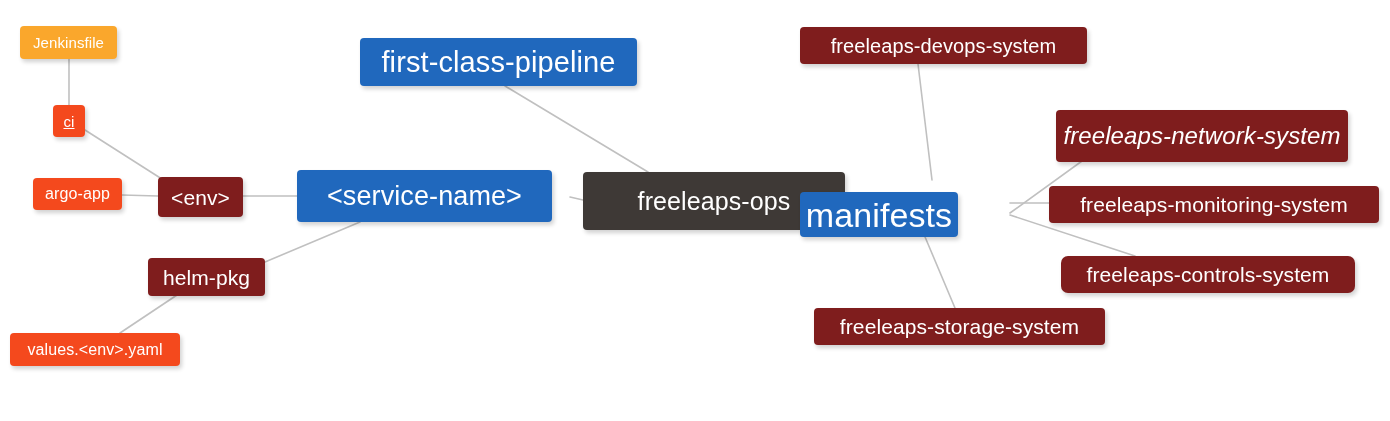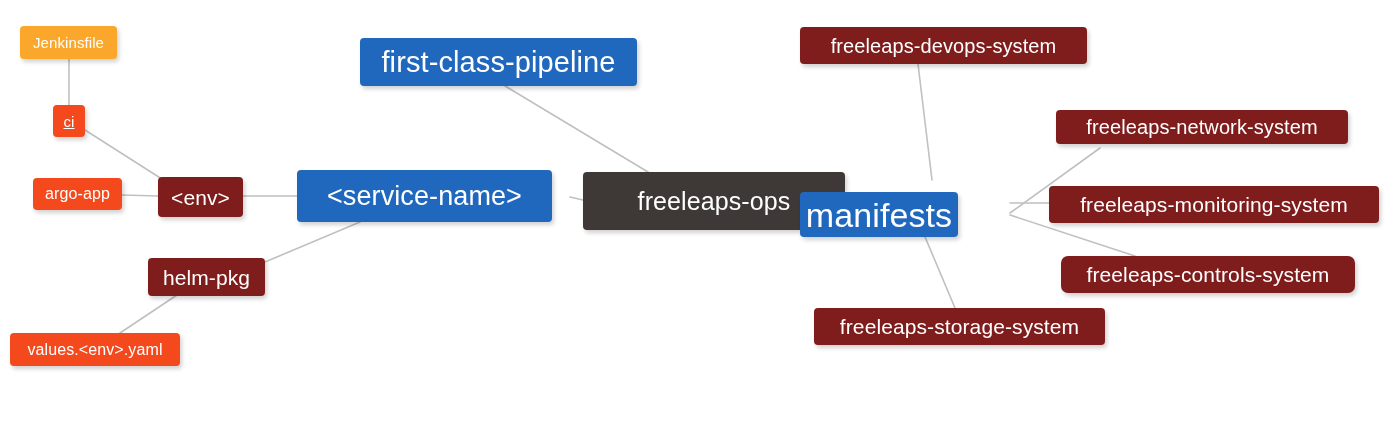--- a/index.html
+++ b/index.html
@@ -95,21 +95,21 @@
       </div>
       <div class="node n-root" style="left: 583px; top: 172px; width: 262px; height: 58px; font-size: 25px;">
         <span>freeleaps-ops</span>
       </div>
       <div class="node n-blue" style="left: 800px; top: 180px; width: 158px; height: 45px; font-size: 34px; margin-top: 12px;">
         <span>manifests</span>
       </div>
       <div class="node n-green" style="left: 800px; top: 27px; width: 287px; height: 37px; font-size: 20px;">
         <span>freeleaps-devops-system</span>
       </div>
-      <div class="node n-green" style="left: 1056px; top: 110px; width: 292px; height: 34px; font-size: 20px;">
+      <div class="node n-green" style="left: 1056px; top: 110px; width: 292px; height: 52px; font-size: 24px; font-style: italic;">
         <span>freeleaps-network-system</span>
       </div>
       <div class="node n-green" style="left: 1049px; top: 186px; width: 330px; height: 37px; font-size: 21px;">
         <span>freeleaps-monitoring-system</span>
       </div>
       <div class="node n-green" style="left: 1061px; top: 256px; width: 294px; height: 37px; font-size: 21px; border-radius: 7px;">
         <span>freeleaps-controls-system</span>
       </div>
       <div class="node n-green" style="left: 814px; top: 308px; width: 291px; height: 37px; font-size: 21px;">
         <span>freeleaps-storage-system</span>

